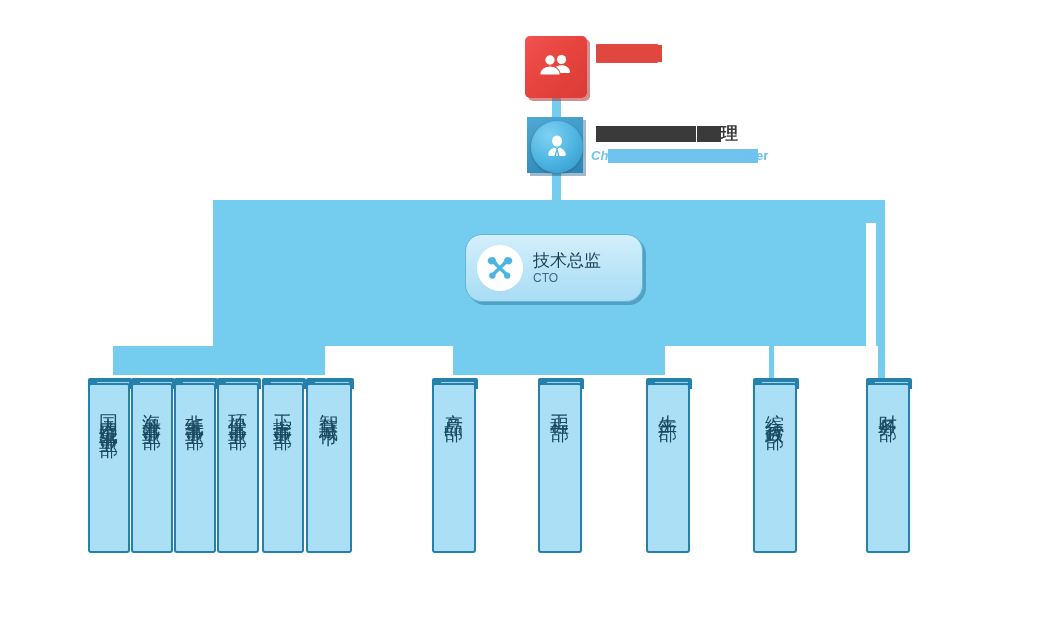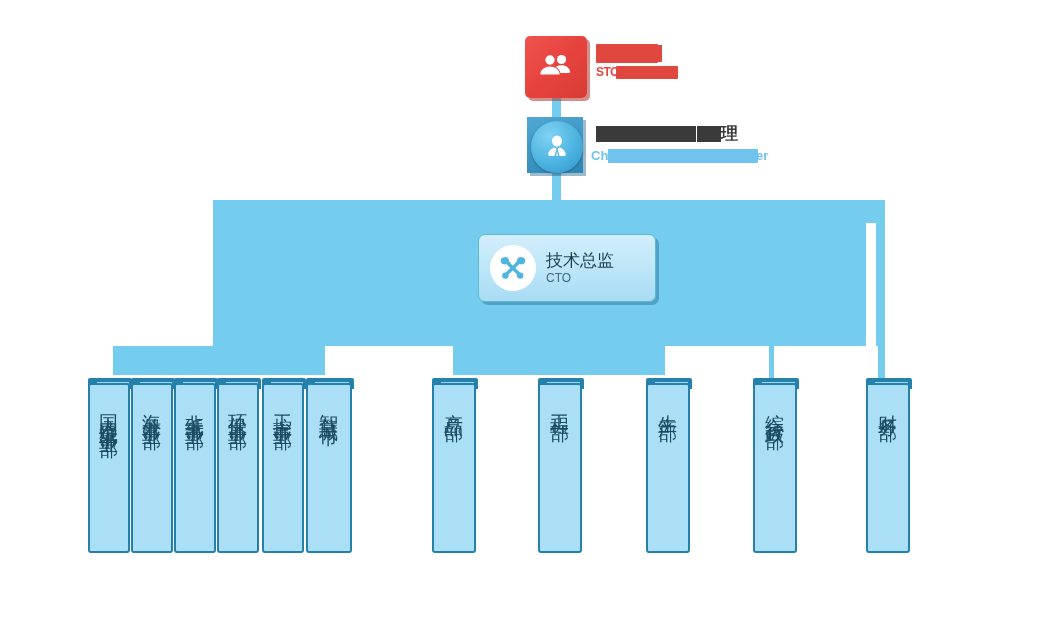--- a/index.html
+++ b/index.html
@@ -265,52 +265,48 @@
       <circle cx="11" cy="8" r="5.2" fill="#ffffff" stroke="#e8443f" stroke-width="1.1"></circle>
     </svg>
   </div>
 
   <div class="node-top-text">
     <div style="position:relative; height:21px;">
       <span style="position:absolute;left:0;top:0;"></span>
       <div class="redact-line-1"></div>
       <div class="redact-line-1b"></div>
     </div>
-    <div style="position:relative; height:15px;">
-      <span class="redact-prefix" style="top:0px;">STO</span>
-      <div class="redact-line-2" style="position:absolute; left:20px; top:1px; width:62px;"></div>
-    </div>
   </div>
 
   <div class="node-gm-box"></div>
   <div class="node-gm-circle">
     <svg width="28" height="28" viewBox="0 0 28 28">
       <ellipse cx="14" cy="8" rx="5" ry="5.6" fill="#ffffff"></ellipse>
       <path d="M14 14.2c4.6 0 8.2 2.9 8.8 7.1 .12 .85-.5 1.6-1.35 1.6H6.55c-.85 0-1.47-.75-1.35-1.6 .6-4.2 4.2-7.1 8.8-7.1z" fill="#ffffff"></path>
       <path d="M14 14.4 l-2.6 8.5 h1.6 l1-4.6 1 4.6 h1.6 z" fill="#4cb3e0"></path>
       <path d="M11.4 14.3 l2.6 2.2 2.6-2.2 -1.2-.5 -1.4 1.1 -1.4-1.1z" fill="#4cb3e0"></path>
     </svg>
   </div>
 
   <div class="node-gm-text">
     <div class="gm-cn">
       <span style="opacity:0;"></span>
       <span class="redact-block"></span>
       <span class="redact-block2"></span>
       <span style="position:absolute; left:130px; top:0;">理</span>
     </div>
     <div class="gm-en">
-      <span style="position:absolute;left:0;top:0;">Ch</span>
+      <span style="position:absolute;left:0;top:0;font-style:italic;">Ch</span>
       <span class="redact-en"></span>
       <span style="position:absolute;left:157px;top:0;">ger</span>
     </div>
   </div>
 
 
-  <div class="card" style="left:478px; top:234px;">
+  <div class="card" style="left:465px; top:234px;border-radius:17px;">
     <div class="card-icon">
       <svg width="30" height="30" viewBox="0 0 30 30">
         <g stroke="#4eb4e2" stroke-width="3.4" stroke-linecap="round">
           <line x1="7" y1="7.5" x2="22.5" y2="22.5"></line>
           <line x1="22.5" y1="7.5" x2="7" y2="22.5"></line>
         </g>
         <path d="M6.6 4.2 a3.6 3.6 0 1 0 2.2 6.2 l1.6 1.6 2.2-2.2 -1.6-1.6 A3.6 3.6 0 0 0 6.6 4.2z" fill="#4eb4e2"></path>
         <path d="M23.4 4.2 a3.6 3.6 0 1 1 -2.2 6.2 l-1.6 1.6 -2.2-2.2 1.6-1.6 A3.6 3.6 0 0 1 23.4 4.2z" fill="#4eb4e2"></path>
         <circle cx="7.4" cy="22.6" r="3.2" fill="#4eb4e2"></circle>
         <circle cx="22.2" cy="22.6" r="3.2" fill="#4eb4e2"></circle>

